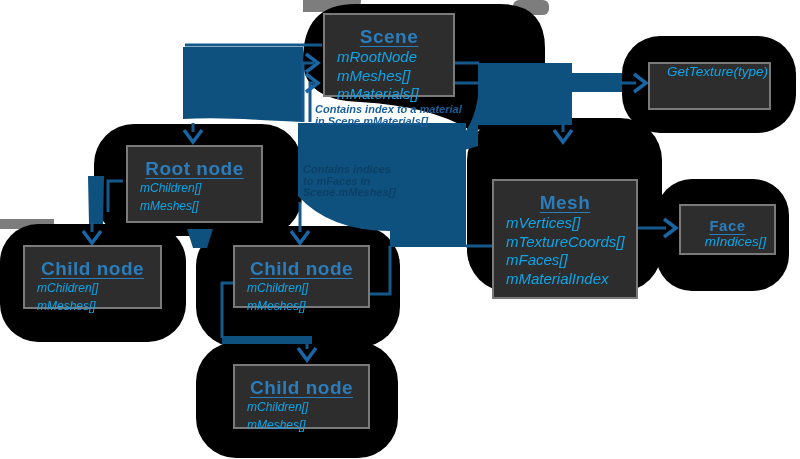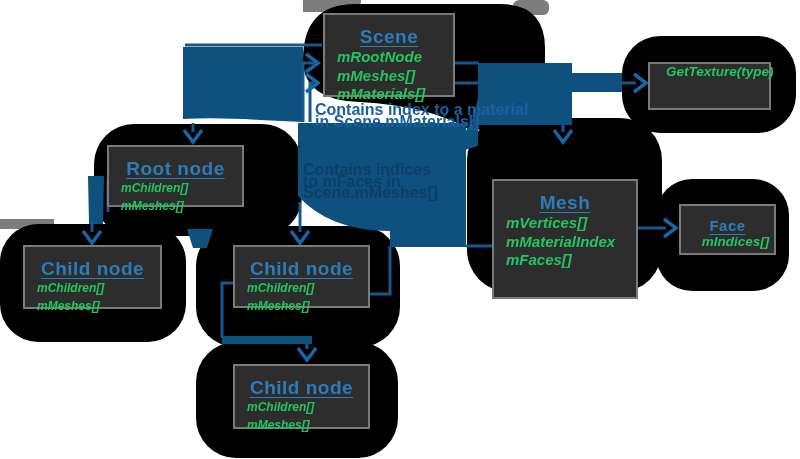--- a/index.html
+++ b/index.html
@@ -11,31 +11,31 @@
   .box {
     position:absolute; z-index:3; box-sizing:border-box;
     background:#2d2d2d; border:2px solid #7a7a7a;
   }
   .box .title {
     text-align:center; font-weight:bold; color:#2b7cba;
     text-decoration:underline; text-underline-offset:3px;
     padding-top:11px; letter-spacing:0.5px;
   }
   .box .member {
-    font-weight:bold; font-style:italic; color:#22c55e;
+    font-weight:normal; font-style:italic; color:#0ea5e9;
     padding-left:12px; white-space:nowrap;
   }
   .member.center { padding-left:16px; text-align:center; }
   .t19 { font-size:19px; }  .t16 { font-size:16px; }  .t15 { font-size:15px; }
   .m15 { font-size:15px; line-height:18.5px; }
   .m14 { font-size:12px; line-height:17.5px; }
   .m13 { font-size:13.5px; line-height:16px; }
   .note {
-    position:absolute; z-index:2; font-weight:bold; 
-    font-size:16px; line-height:11.5px; white-space:nowrap;
+    position:absolute; z-index:2; font-weight:bold; font-style:italic;
+    font-size:11px; line-height:11.5px; white-space:nowrap;
   }
   #note-material { left:315px; top:104px; color:#1a5f9e; }
   #note-mesh { left:303px; top:164px; color:#0c3f66; }
 </style>
 </head>
 <body>
 
 <div id="stage">
 
   <svg id="wires" width="800" height="459" viewBox="0 0 800 459">
@@ -111,30 +111,31 @@
     <div class="member m15">mMaterials[]</div>
   </div>
 
   <div class="box" style="left:648px; top:62px; width:123px; height:48px;">
     <div class="member m13 center">GetTexture(type)</div>
   </div>
 
   <div class="box" style="left:492px; top:147px; width:146px; height:120px;margin-top:32px;">
     <div class="title t19">Mesh</div>
     <div class="member m15">mVertices[]</div>
+    <div class="member m15">mTextureCoords[]</div>
+    <div class="member m15">mFaces[]</div>
     <div class="member m15">mMaterialIndex</div>
-    <div class="member m15">mFaces[]</div>
   </div>
 
   <div class="box" style="left:679px; top:204px; width:97px; height:51px;">
     <div class="title t15">Face</div>
     <div class="member m13 center">mIndices[]</div>
   </div>
 
-  <div class="box" style="left:107px; top:145px; width:137px; height:62px;">
+  <div class="box" style="left:126px; top:145px; width:137px; height:78px;">
     <div class="title t19">Root node</div>
     <div class="member m14">mChildren[]</div>
     <div class="member m14">mMeshes[]</div>
   </div>
 
   <div class="box" style="left:23px; top:245px; width:139px; height:64px;">
     <div class="title t19">Child node</div>
     <div class="member m14">mChildren[]</div>
     <div class="member m14">mMeshes[]</div>
   </div>

